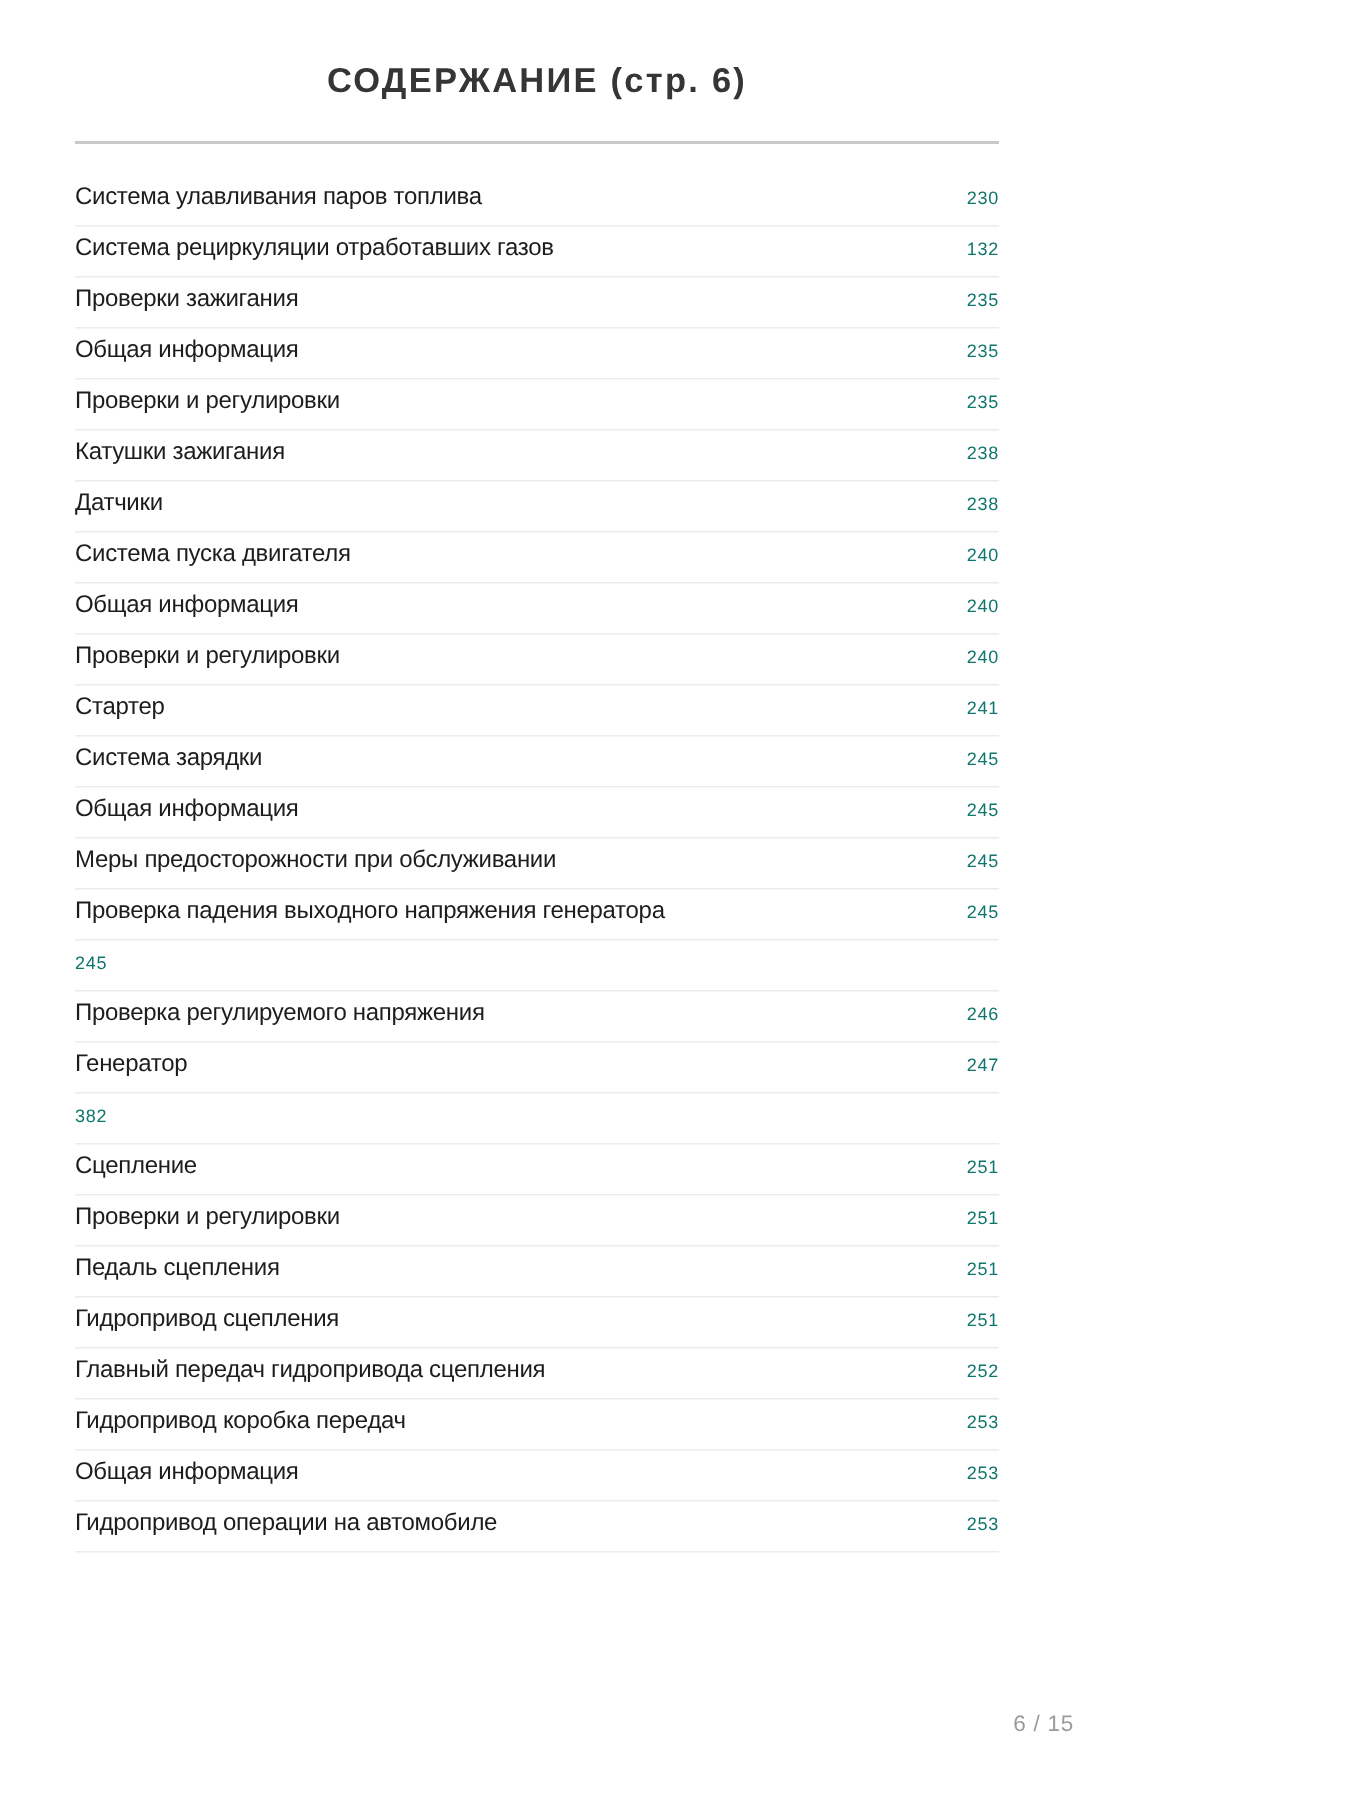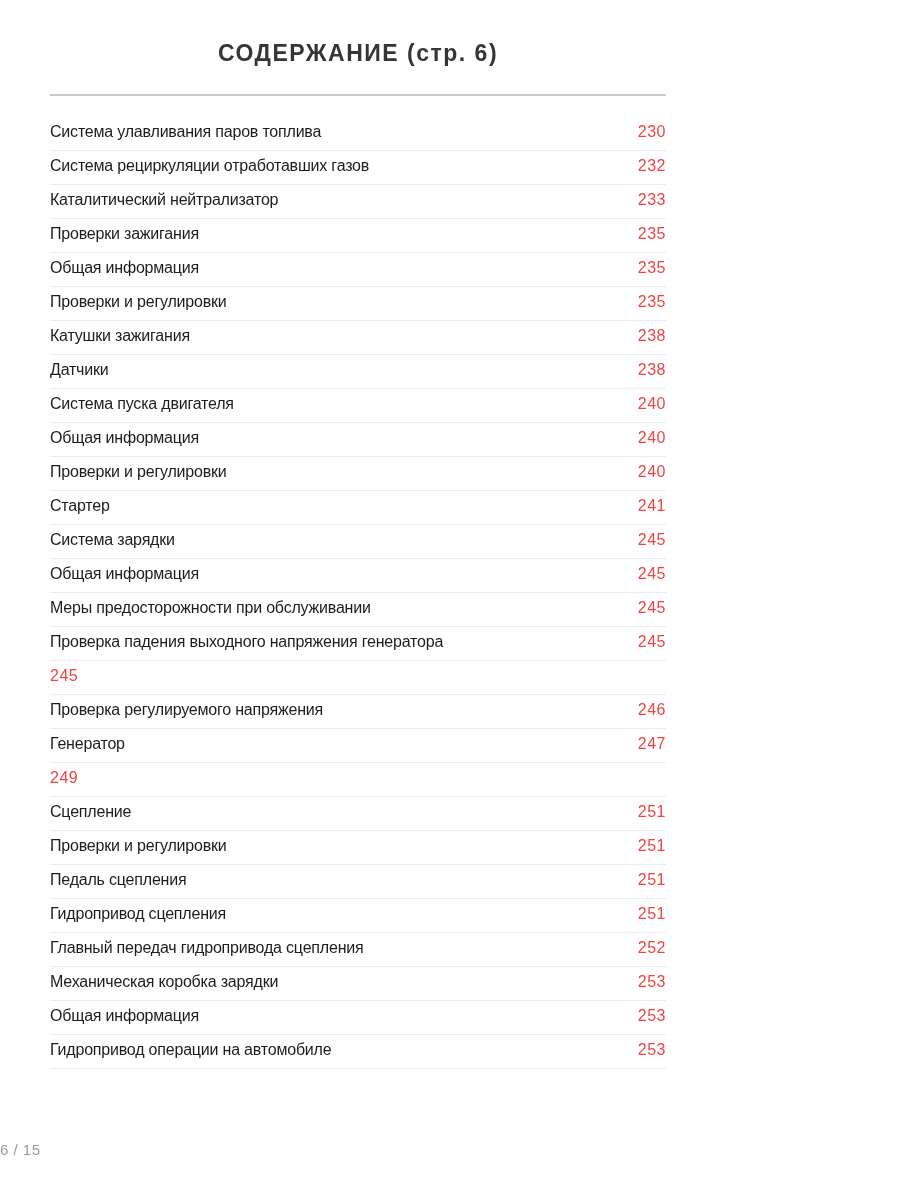--- a/index.html
+++ b/index.html
@@ -45,59 +45,55 @@
     border-bottom: 1px solid #ececec;
   }
   .toc-label {
     font-size: 16px;
     line-height: 20px;
     color: #1d1d1f;
     max-width: 720px;
     letter-spacing: -0.2px;
   }
   .toc-page {
-    font-size: 16px;
+    font-size: 12px;
     line-height: 20px;
-    color: #ef4444;
+    color: #0f766e;
     flex-shrink: 0;
     letter-spacing: 0.5px;
   }
   .footer {
     position: absolute;
     left: 0;
     right: 0;
     top: 1141px;
-    text-align: left;
+    text-align: right;
     font-size: 15px;
     line-height: 18px;
     color: #9b9b9f;
     letter-spacing: 0.5px;
   }
 </style>
 </head>
 <body>
 
 <div class="page">
   <h1 class="title">СОДЕРЖАНИЕ (стр. 6)</h1>
   <div class="top-rule"></div>
   <div class="toc" id="toc-list">
   <div class="toc-row">
     <span class="toc-label">Система улавливания паров топлива</span>
     <span class="toc-page">230</span>
   </div>
 
   <div class="toc-row">
     <span class="toc-label">Система рециркуляции отработавших газов</span>
-    <span class="toc-page">232</span>
-  </div>
-
-  <div class="toc-row">
-    <span class="toc-label">Каталитический нейтрализатор</span>
-    <span class="toc-page">233</span>
-  </div>
+    <span class="toc-page">132</span>
+  </div>
+
 
   <div class="toc-row">
     <span class="toc-label">Проверки зажигания</span>
     <span class="toc-page">235</span>
   </div>
 
   <div class="toc-row">
     <span class="toc-label">Общая информация</span>
     <span class="toc-page">235</span>
   </div>
@@ -165,21 +161,21 @@
     <span class="toc-label">Проверка регулируемого напряжения</span>
     <span class="toc-page">246</span>
   </div>
 
   <div class="toc-row">
     <span class="toc-label">Генератор</span>
     <span class="toc-page">247</span>
   </div>
 
   <div class="toc-row">
-    <span class="toc-page">249</span>
+    <span class="toc-page">382</span>
   </div>
 
   <div class="toc-row">
     <span class="toc-label">Сцепление</span>
     <span class="toc-page">251</span>
   </div>
 
   <div class="toc-row">
     <span class="toc-label">Проверки и регулировки</span>
     <span class="toc-page">251</span>
@@ -194,21 +190,21 @@
     <span class="toc-label">Гидропривод сцепления</span>
     <span class="toc-page">251</span>
   </div>
 
   <div class="toc-row">
     <span class="toc-label">Главный передач гидропривода сцепления</span>
     <span class="toc-page">252</span>
   </div>
 
   <div class="toc-row">
-    <span class="toc-label">Механическая коробка зарядки</span>
+    <span class="toc-label">Гидропривод коробка передач</span>
     <span class="toc-page">253</span>
   </div>
 
   <div class="toc-row">
     <span class="toc-label">Общая информация</span>
     <span class="toc-page">253</span>
   </div>
 
   <div class="toc-row">
     <span class="toc-label">Гидропривод операции на автомобиле</span>

